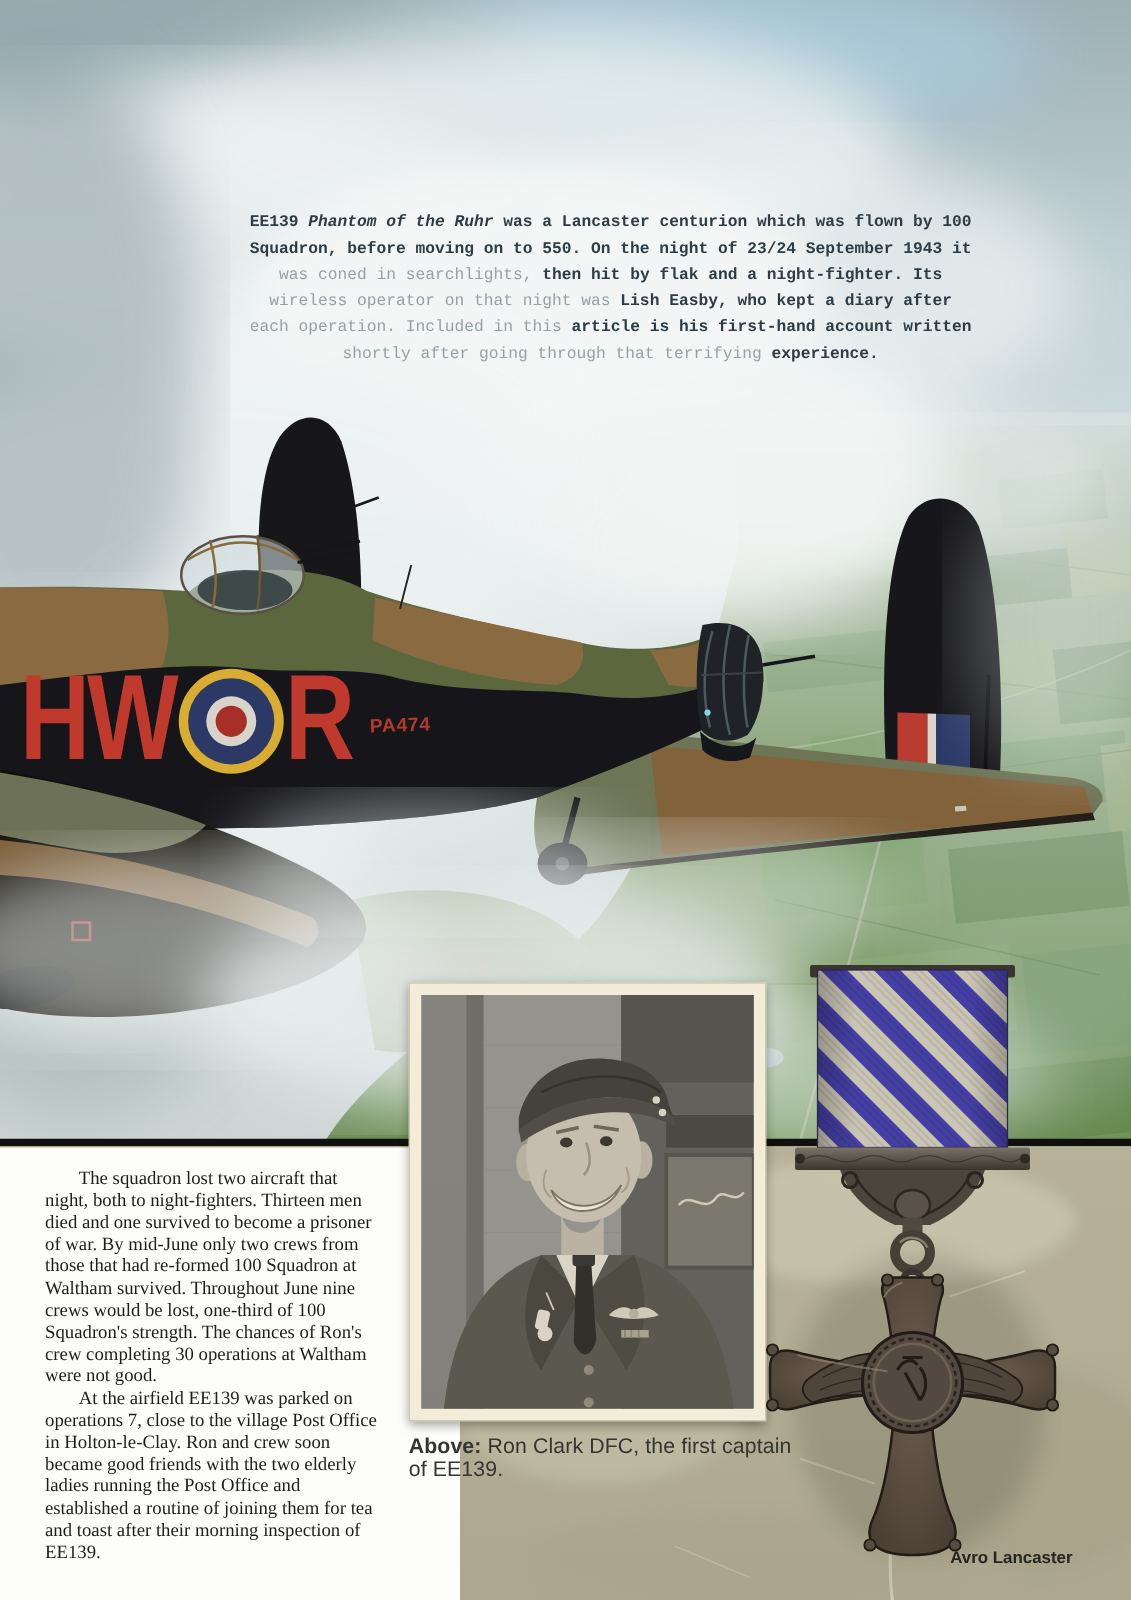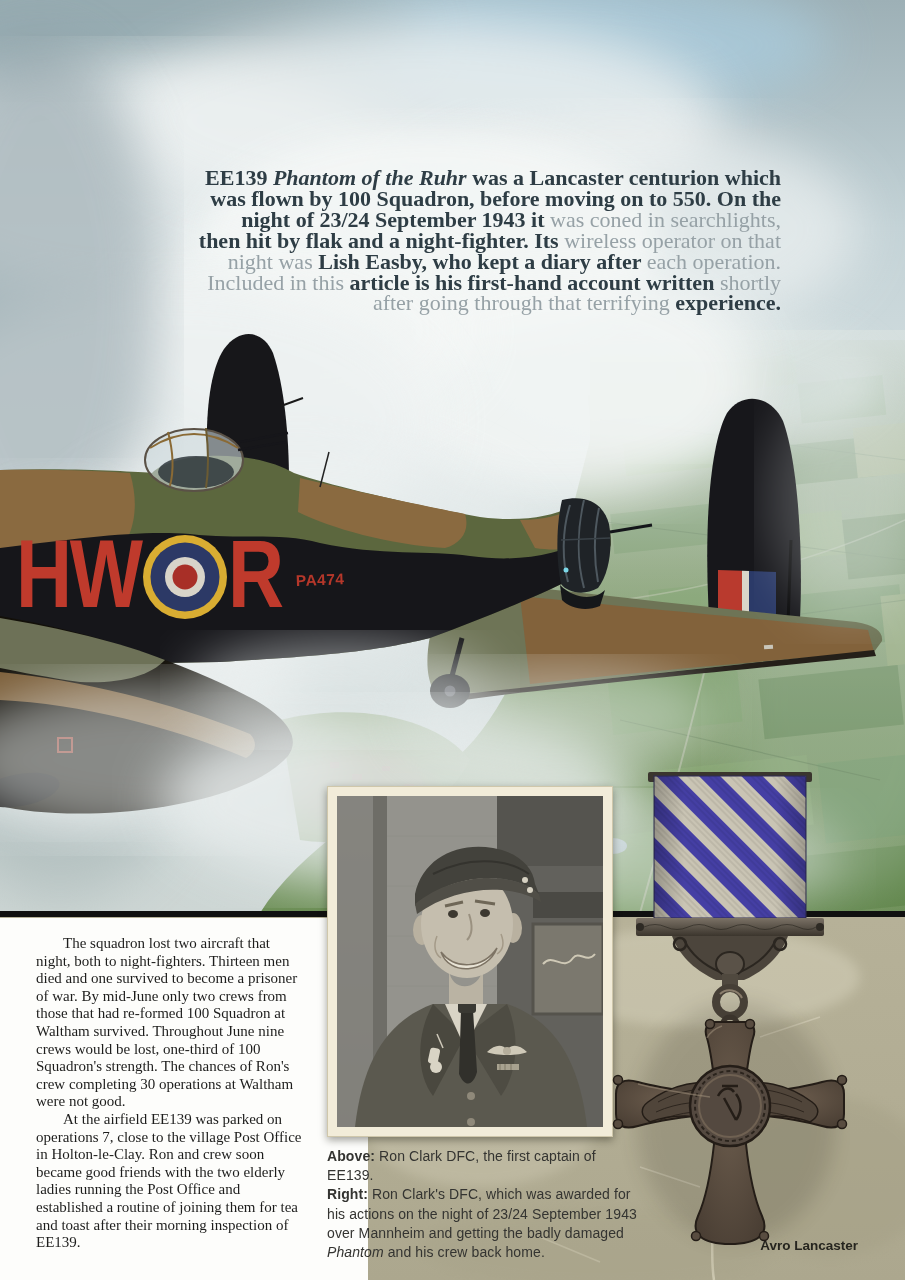--- a/index.html
+++ b/index.html
@@ -1,38 +1,38 @@
 <!DOCTYPE html>
 <html><head>
 <meta charset="utf-8">
 <style>
   html,body{margin:0;padding:0;background:#444;}
   .page{position:relative;width:905px;height:1280px;margin:0 auto;overflow:hidden;
         background:#b3ae95;font-family:"Liberation Serif",serif;}
   .photo-area{position:absolute;left:0;top:0;width:905px;height:913px;z-index:0;}
   .photo-area svg{display:block;}
   .intro{position:absolute;left:196px;top:168px;width:585px;z-index:2;
-         font-size:22px;line-height:20.9px;text-align:right;}
+         font-size:13px;line-height:20.9px;text-align:center;font-family:Liberation Mono, monospace;}
   .seg-d{color:#2e3d45;font-weight:bold;}
   .seg-di{color:#2e3d45;font-weight:bold;font-style:italic;}
   .seg-l{color:#96a1a6;font-weight:normal;}
   .divider{position:absolute;left:0;top:911px;width:905px;height:6px;background:#101010;z-index:1;}
   .bottom{position:absolute;left:0;top:917px;width:905px;height:363px;z-index:1;
           background:linear-gradient(180deg,#b6b198 0%,#b1ac93 60%,#aca78e 100%);}
   .grunge{position:absolute;left:0;top:0;width:905px;height:363px;pointer-events:none;}
   .white-panel{position:absolute;left:0;top:1px;width:368px;height:363px;background:#fdfdfb;}
   .body-text{position:absolute;left:36px;top:17px;width:266px;
              font-size:15px;line-height:17.6px;color:#1d1d1c;}
   .body-text p{margin:0;text-indent:27px;}
   .portrait-frame{position:absolute;left:327px;top:786px;width:266px;height:331px;z-index:3;
                   background:#f2ecd9;border:1px solid #cfc7ab;padding:9px;
                   box-shadow:0 3px 8px rgba(20,20,10,.4);}
   .medal{position:absolute;left:610px;top:772px;width:240px;height:490px;z-index:4;}
   .caption{position:absolute;left:327px;top:1147px;width:314px;z-index:2;
-           font-family:"Liberation Sans",sans-serif;font-size:14px;line-height:19.2px;
+           font-family:"Liberation Sans",sans-serif;font-size:17px;line-height:19.2px;
            color:#343431;letter-spacing:.1px;}
   .cap-b{font-weight:bold;}
   .cap-i{font-style:italic;}
   .credit{position:absolute;right:47px;top:1238px;z-index:2;
           font-family:"Liberation Sans",sans-serif;font-size:13.5px;font-weight:bold;color:#26251f;text-align:right;}
 </style>
 </head>
 <body>
 
 <div class="page">
@@ -395,18 +395,17 @@
           <path d="M126,322 C132,330 132,340 126,348"></path>
           <path d="M112,314 L128,314"></path>
         </g>
         <path d="M97,266 C100,260 106,256 112,254 M28,312 C50,318 80,322 100,325" stroke="#9a8a77" stroke-width="1.5" opacity=".6" fill="none"></path>
       </g>
     </svg>
   </div>
 
   <div class="caption">
     <div><span class="cap-b">Above:</span><span> Ron Clark DFC, the first captain of EE139.</span></div>
-    <div><span class="cap-b">Right:</span><span> Ron Clark's DFC, which was awarded for his actions on the night of 23/24 September 1943 over Mannheim and getting the badly damaged </span><span class="cap-i">Phantom</span><span> and his crew back home.</span></div>
   </div>
 
   <div class="credit">Avro Lancaster</div>
 
 </div>
 
 </body></html>

